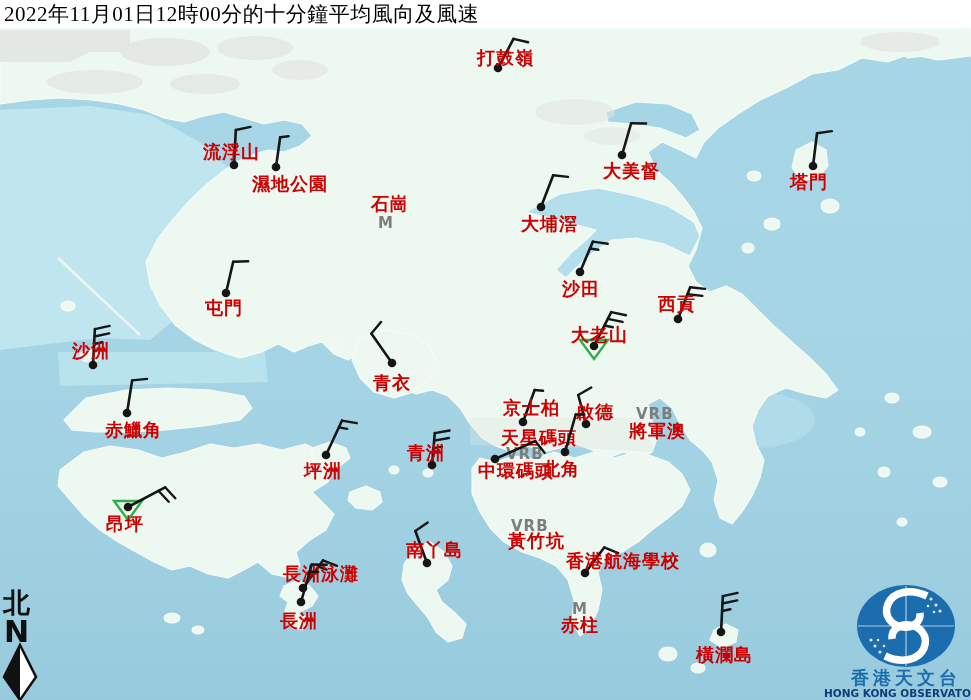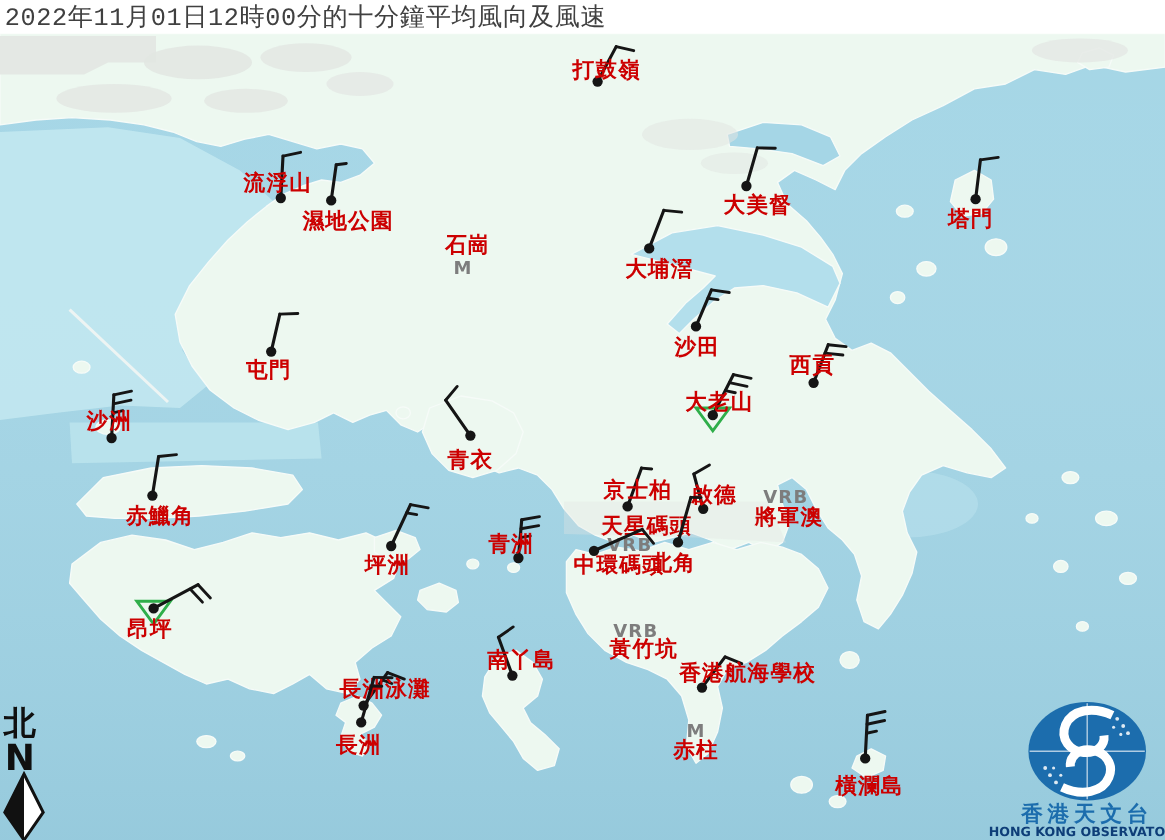--- a/index.html
+++ b/index.html
@@ -1,19 +1,19 @@
 <!DOCTYPE html>
 <html><head>
 <meta charset="utf-8">
 <style>
   html,body{margin:0;padding:0;background:#dfe7ea}
   .stage{position:relative;width:971px;height:700px;overflow:hidden;background:#a5d6e6;font-family:"DejaVu Sans","Liberation Sans",sans-serif}
   .stage svg{position:absolute;left:0;top:0}
   .title-bar{position:absolute;top:0;left:0;right:0;height:28px;background:#ffffff;z-index:10;display:flex;align-items:center}
-  .title-bar span{font-family:Liberation Mono, monospace;font-size:21px;color:#404040;padding-left:4px;letter-spacing:.5px;white-space:nowrap}
+  .title-bar span{font-family:Liberation Serif, serif;font-size:21px;color:#000000;padding-left:4px;letter-spacing:.5px;white-space:nowrap}
   .stn-label{font-family:"DejaVu Serif","Liberation Serif",serif;font-size:18px;font-weight:bold;fill:var(--red,#c00);letter-spacing:1px}
   .note-label{font-family:"DejaVu Sans","Liberation Sans",sans-serif;font-size:15px;font-weight:bold;fill:var(--gray,#7d7d7d);letter-spacing:1px}
   .compass-cn{font-family:"DejaVu Serif","Liberation Serif",serif;font-size:27px;font-weight:bold;fill:#101010}
   .compass-n{font-family:"DejaVu Sans","Liberation Sans",sans-serif;font-size:30px;font-weight:bold;fill:#101010}
   .logo-cn{font-family:"DejaVu Serif","Liberation Serif",serif;font-size:18px;font-weight:bold;fill:var(--logo-blue,#1c6dad);letter-spacing:4px}
   .logo-en{font-family:"DejaVu Sans","Liberation Sans",sans-serif;font-size:10.5px;font-weight:bold;fill:var(--logo-navy,#0e3e78)}
 </style>
 </head>
 <body>
 

